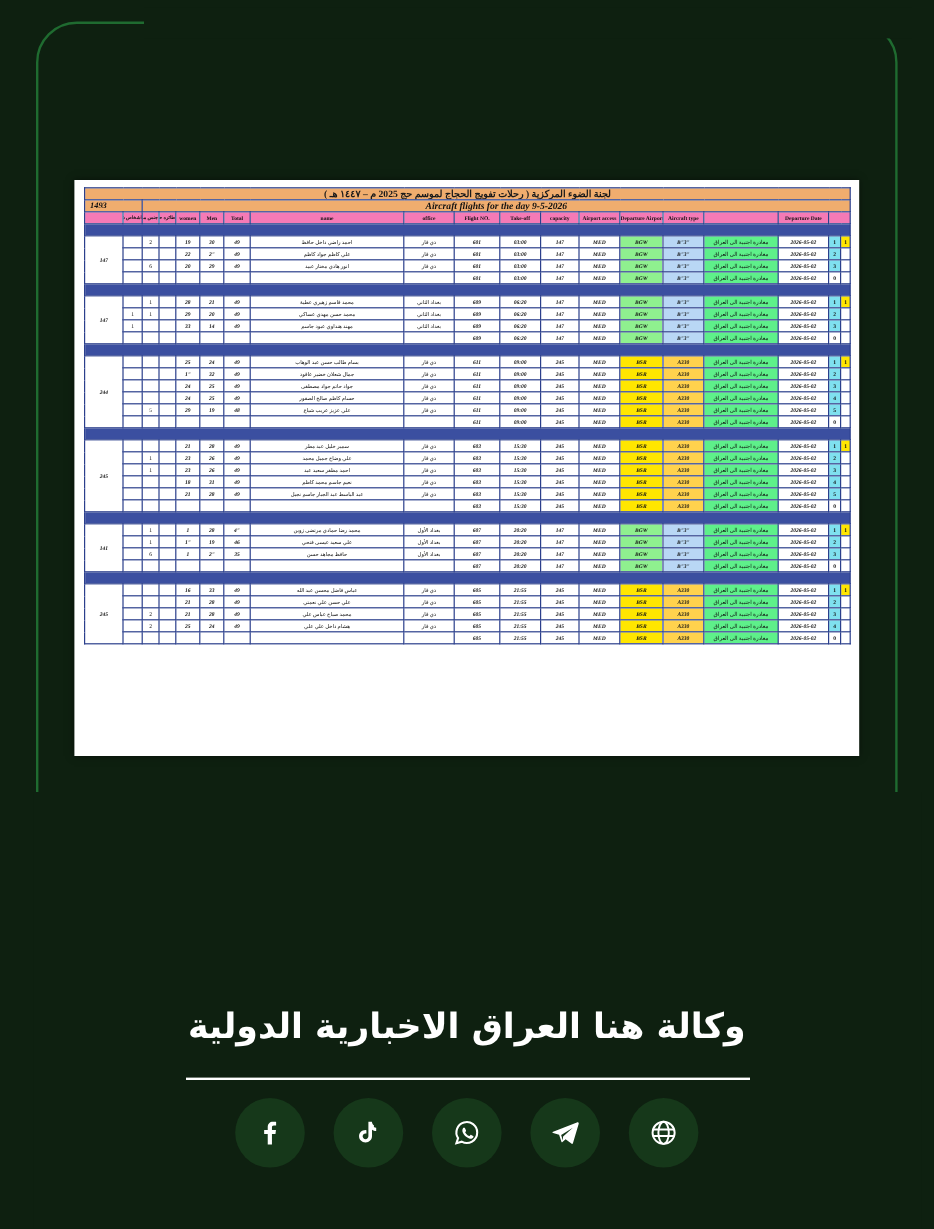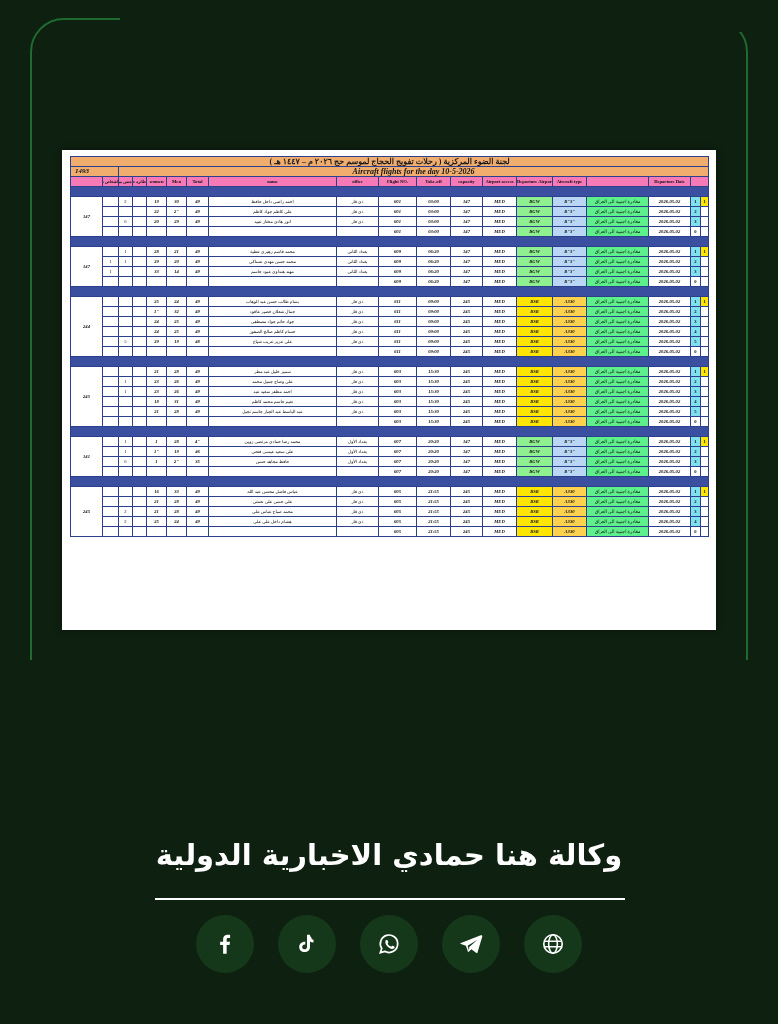--- a/index.html
+++ b/index.html
@@ -170,25 +170,25 @@
         <col style="width:36px">
         <col style="width:34px">
         <col style="width:62px">
         <col style="width:42px">
         <col style="width:10px">
         <col style="width:8px">
       </colgroup>
 
       <tbody>
           <tr class="title-row">
-        <td colspan="19">لجنة الضوء المركزية ( رحلات تفويج الحجاج لموسم حج ٢٠٢٦ م – ١٤٤٧ هـ )</td>
+        <td colspan="19">لجنة الضوء المركزية ( رحلات تفويج الحجاج لموسم حج 2025 م – ١٤٤٧ هـ )</td>
       </tr>
       <tr class="subtitle-row">
         <td colspan="2" class="idcell">1493</td>
-        <td colspan="17">Aircraft flights for the day 10-5-2026</td>
+        <td colspan="17">Aircraft flights for the day 9-5-2026</td>
       </tr>
 
       <tr class="head-row">
         <td></td>
         <td class="rtl">اشخاص ذوي الاحتياج</td>
         <td class="rtl">جنس مرافق</td>
         <td class="rtl">طائره حراس</td>
         <td>women</td>
         <td>Men</td>
         <td>Total</td>
@@ -809,21 +809,21 @@
             <td class="c-note">مغادرة اجنبية الى العراق</td>
             <td class="c-date">2026-05-02</td>
             <td class="c-seq0">0</td>
             <td></td>
           </tr>
         </tbody>
     </table>
   </div>
 </div>
 
-<div class="brand">وكالة هنا حمادي الاخبارية الدولية</div>
+<div class="brand">وكالة هنا العراق الاخبارية الدولية</div>
 <div class="brand-rule"></div>
 
 <div class="socials">
   <div class="soc">
     <svg width="26" height="26" viewBox="0 0 24 24" fill="#fff">
         <path d="M13.5 21v-8h2.7l.4-3.1h-3.1V7.9c0-.9.25-1.5 1.55-1.5h1.65V3.6c-.29-.04-1.27-.12-2.41-.12-2.39 0-4.03 1.46-4.03 4.14V9.9H7.5V13h2.76v8h3.24z"></path>
       </svg>
   </div>
   <div class="soc">
     <svg width="24" height="24" viewBox="0 0 24 24" fill="#fff">

